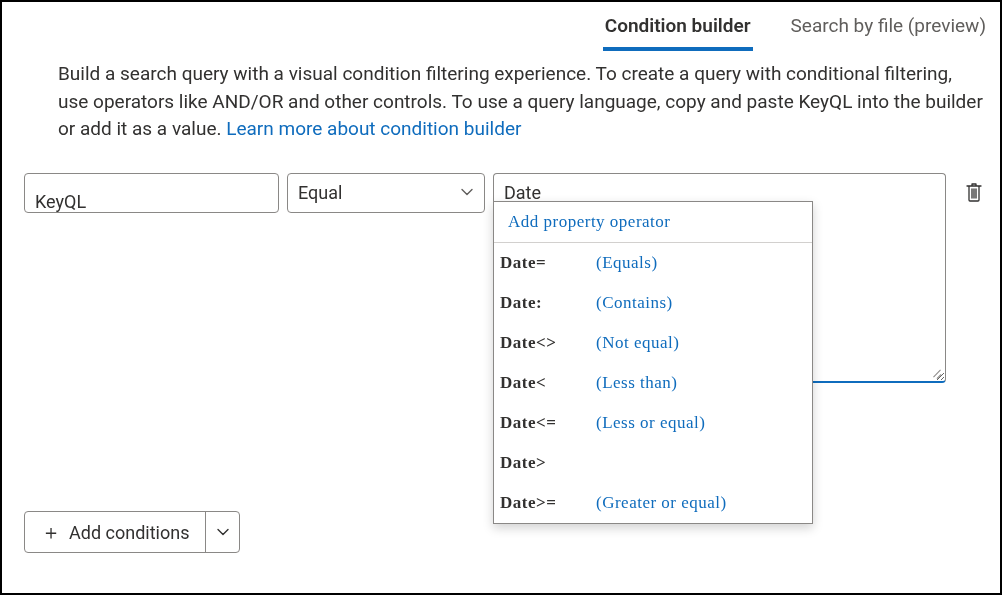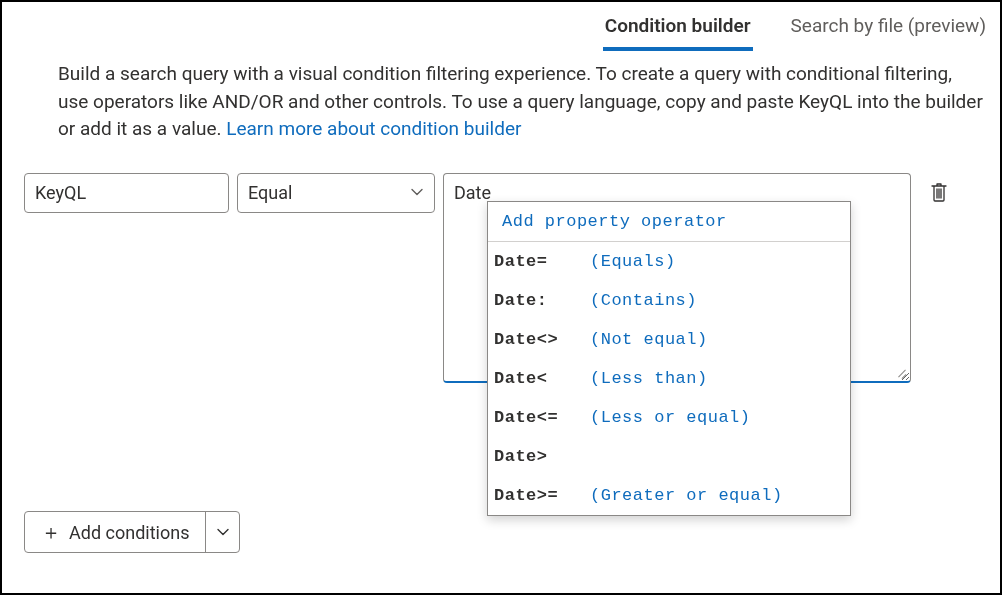--- a/index.html
+++ b/index.html
@@ -66,21 +66,21 @@
     height: 40px;
     border: 1px solid #8a8886;
     border-radius: 4px;
     background: #fff;
     display: flex;
     align-items: center;
     padding: 0 10px;
     font-size: 18px;
     color: #323130;
   }
-  .field.property { width: 205px; }
+  .field.property { width: 255px; align-items: flex-end; }
   .select.operator { width: 198px; justify-content: space-between; cursor: pointer; }
   .value-wrap {
     position: relative;
     flex: 1;
     max-width: 468px;
   }
   .value-area {
     position: absolute;
     top: 0;
     left: 0;
@@ -130,28 +130,27 @@
 
   .chevron {
     color: #605e5c;
   }
 
   
   .suggestions {
     position: absolute;
     top: 28px;
     left: 0;
-    width: 364px;
+    width: 320px;
     background: #fff;
     border: 1px solid #8a8886;
     box-shadow: 0 4px 10px rgba(0,0,0,0.18);
-    font-family: Liberation Mono, monospace;
+    font-family: Liberation Serif, serif;
     font-size: 17px;
     z-index: 10;
-    margin-left: 44px;
   }
   .suggestions-header {
     padding: 10px 14px;
     color: #0f6cbd;
     border-bottom: 1px solid #d2d0ce;
     letter-spacing: 0.5px;
   }
   .suggestion-item {
     display: flex;
     padding: 10px 6px;

